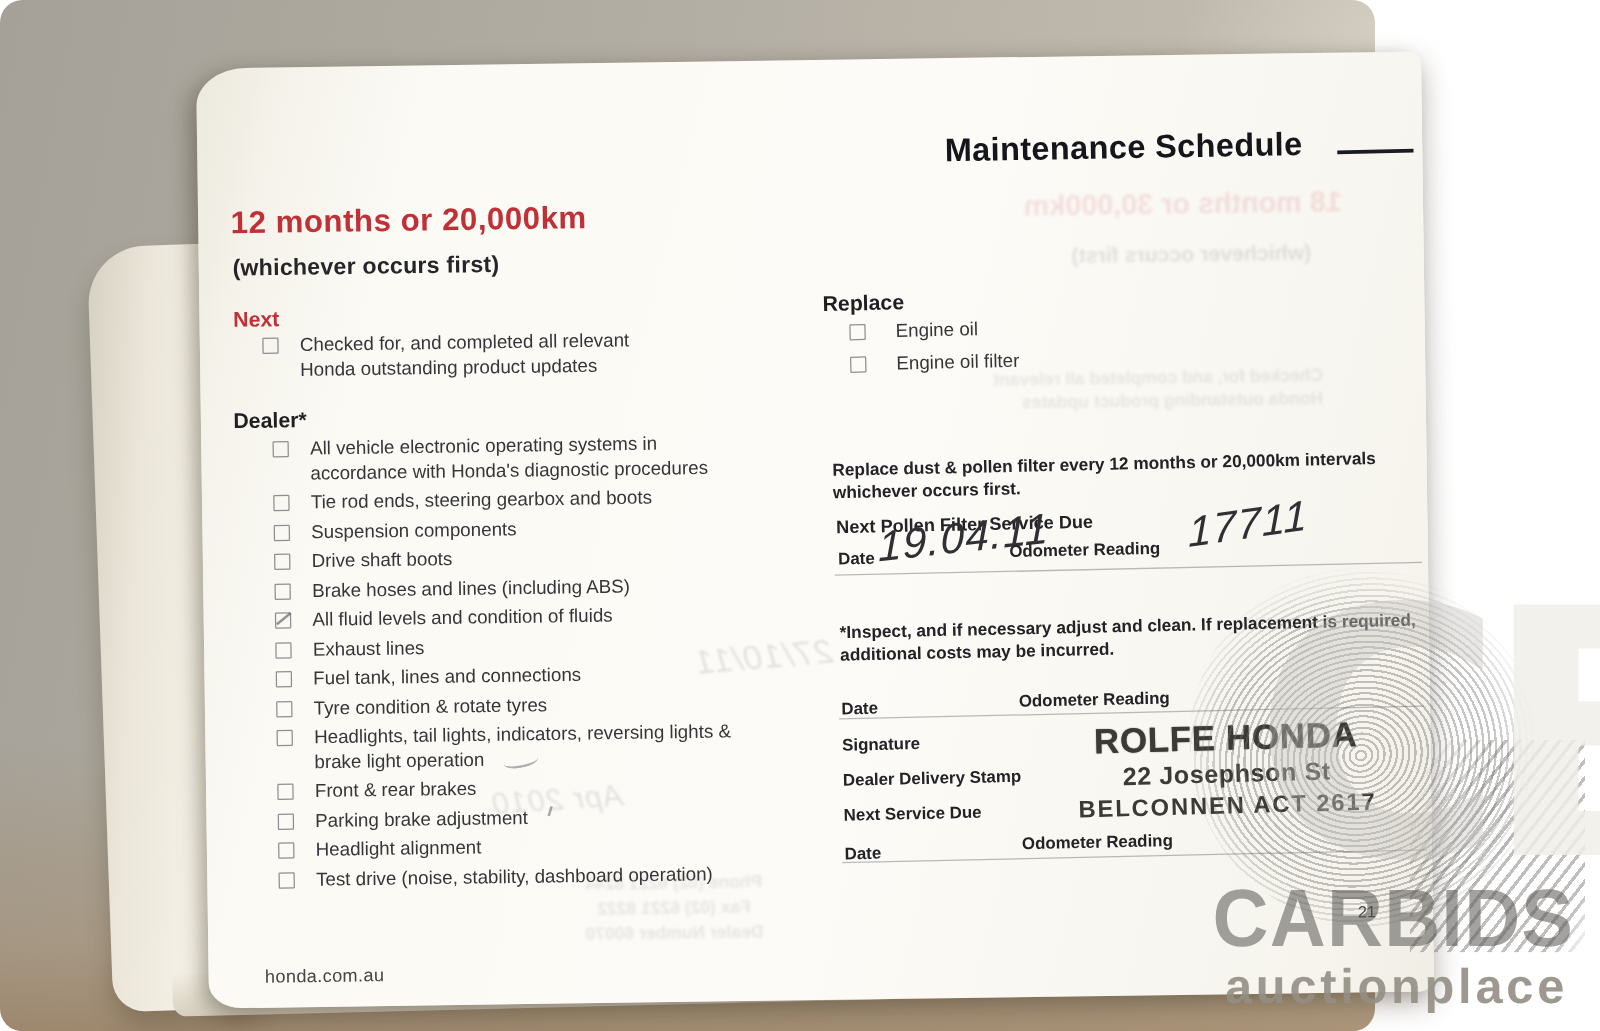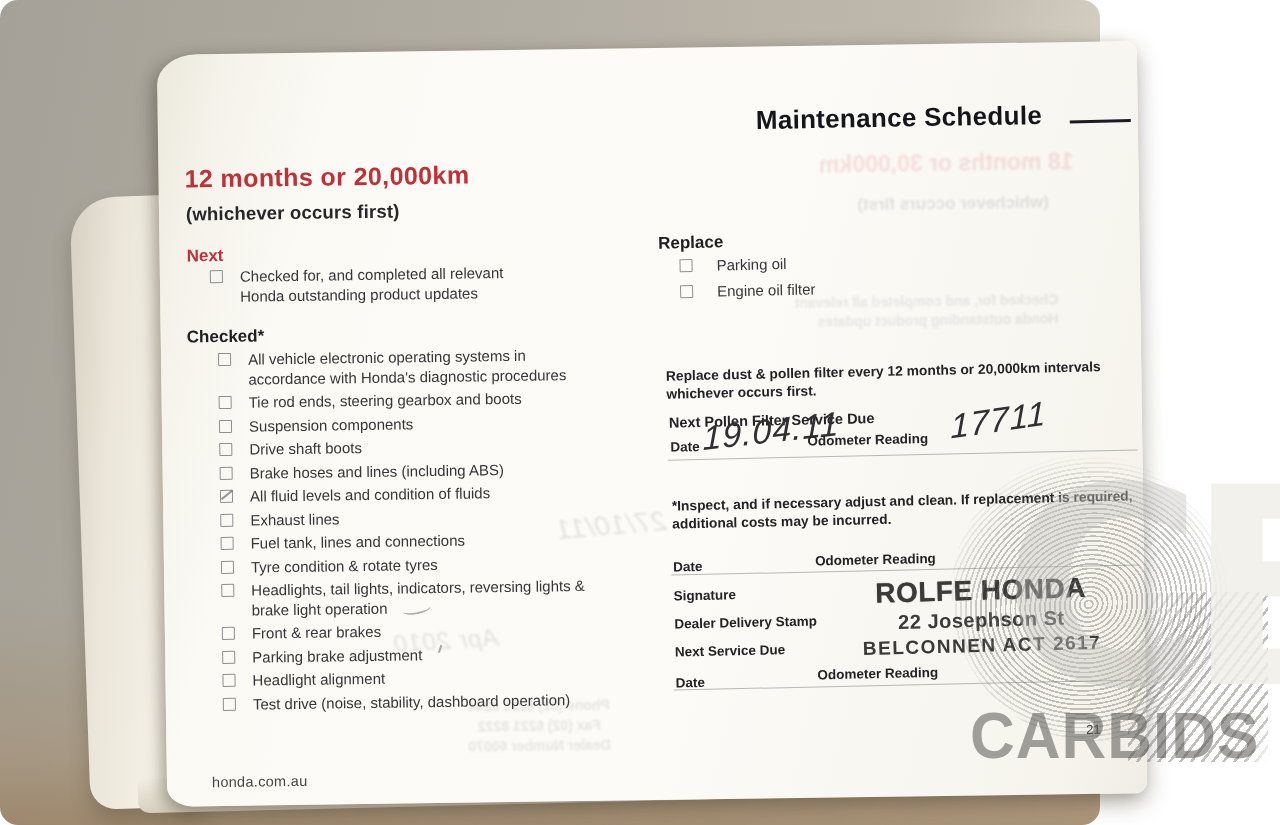--- a/index.html
+++ b/index.html
@@ -140,21 +140,21 @@
     <div class="h-sub">(whichever occurs first)</div>
 
     <div class="sec-red">Next</div>
     <div class="check-list">
       <div class="li">
         <span class="cb"></span>
         <span>Checked for, and completed all relevant Honda outstanding product updates</span>
       </div>
     </div>
 
-    <div class="sec-blk">Checked*</div>
+    <div class="sec-blk">Dealer*</div>
     <div class="inspect-list">
       <div class="li">
           <span class="cb"></span>
           <span class="w330">All vehicle electronic operating systems in accordance with Honda's diagnostic procedures</span>
         </div>
       <div class="li">
           <span class="cb"></span>
           <span>Tie rod ends, steering gearbox and boots</span>
         </div>
       <div class="li">
@@ -208,21 +208,21 @@
     </div>
 
     <div class="scribble"></div>
     <div class="tick-mark"></div>
 
     <div class="rcol">
       <div class="rep-title">Replace</div>
       <div class="replace-list">
         <div class="li">
             <span class="cb"></span>
-            <span>Parking oil</span>
+            <span>Engine oil</span>
           </div>
         <div class="li">
             <span class="cb"></span>
             <span>Engine oil filter</span>
           </div>
       </div>
 
       <div class="b-note pollen-note">Replace dust &amp; pollen filter every 12 months or 20,000km intervals whichever occurs first.</div>
       <div class="pollen-due">Next Pollen Filter Service Due</div>
 
@@ -254,13 +254,14 @@
     </div>
 
     <div class="pnum">21</div>
     <div class="site">honda.com.au</div>
   </div>
 
   <div class="fingerprint"></div>
   <div class="fp-stripes"></div>
   <div class="big-cb"><span class="c" style="position:static">C</span><span class="b" style="position:static">B</span></div>
   <div class="wm-carbids">CARBIDS</div>
+  <div class="wm-auction">auctionplace</div>
 </div>
 
 </body></html>

